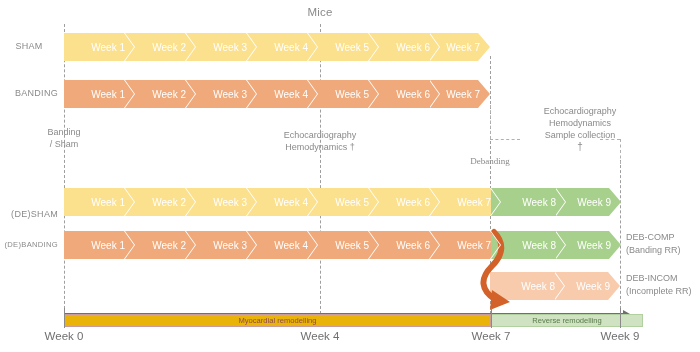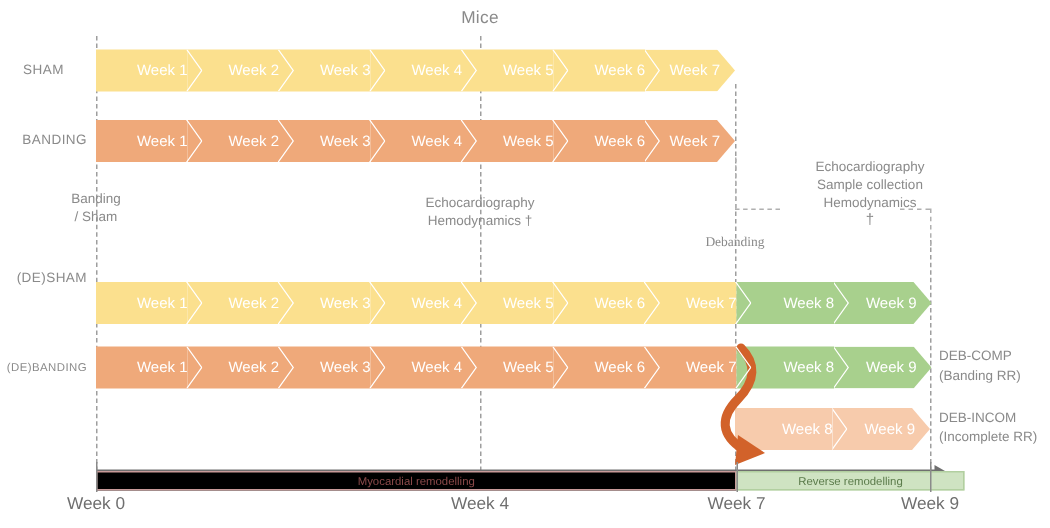--- a/index.html
+++ b/index.html
@@ -78,21 +78,21 @@
   }
 
   
   #axisline{
     height:0;border-top:1.3px solid #6f6f6f;
   }
   .axisband{
     height:13px;display:flex;align-items:center;justify-content:center;
     font-size:7.6px;box-sizing:border-box;
   }
-  .band-pink{background:#000000;color:#8c4a4a;border:1px solid #c99b9a;}
+  .band-pink{background:#eab308;color:#8c4a4a;border:1px solid #c99b9a;}
   .band-green{background:#cfe3c2;color:#5a7a4a;border:1px solid #b2cfa0;}
   .tick{width:0;border-left:1.2px solid #8a8a8a;}
   .axislabel{
     font-size:11.5px;color:#6f6f6f;text-align:center;white-space:nowrap;
   }
   #arrowhead{
     width:0;height:0;border-top:4px solid transparent;
     border-bottom:4px solid transparent;border-left:7px solid #6f6f6f;
   }
   svg{overflow:visible;}
@@ -164,36 +164,36 @@
     <div>/ Sham</div>
   </div>
 
   <div class="abs anno" style="left:240px;top:129px;width:160px;">
     <div>Echocardiography</div>
     <div>Hemodynamics †</div>
   </div>
 
   <div class="abs anno" style="left:500px;top:105px;width:160px;">
     <div>Echocardiography</div>
+    <div>Hemodynamics</div>
     <div>Sample collection</div>
-    <div>Hemodynamics</div>
     <div class="dagger">†</div>
   </div>
 
   <div class="abs elbow" style="left:490px;top:105px;width:0;height:34px;border-left-width:1.1px;"></div>
   <div class="abs elbow" style="left:490px;top:139px;width:30px;height:0;border-top-width:1.1px;"></div>
 
   <div class="abs elbow" style="left:600px;top:139px;width:20px;height:0;border-top-width:1.1px;"></div>
   <div class="abs elbow" style="left:620px;top:139px;width:0;height:25px;border-left-width:1.1px;"></div>
 
   <div class="abs anno" style="left:440px;top:155px;width:100px;font-family:Liberation Serif, serif;">
     <div>Debanding</div>
   </div>
 
-  <div class="abs rowlabel" style="left:0;top:180px;width:58px;">(DE)SHAM</div>
+  <div class="abs rowlabel" style="left:0;top:209px;width:58px;">(DE)SHAM</div>
   <div class="abs bar" style="left:64px;top:188px;">
     <div class="seg c-yellow" style="width:61px;">
         <span>Week 1</span>
       </div>
     <div class="seg c-yellow notch" style="width:61px;">
         <span>Week 2</span>
       </div>
     <div class="seg c-yellow notch" style="width:61px;">
         <span>Week 3</span>
       </div>

